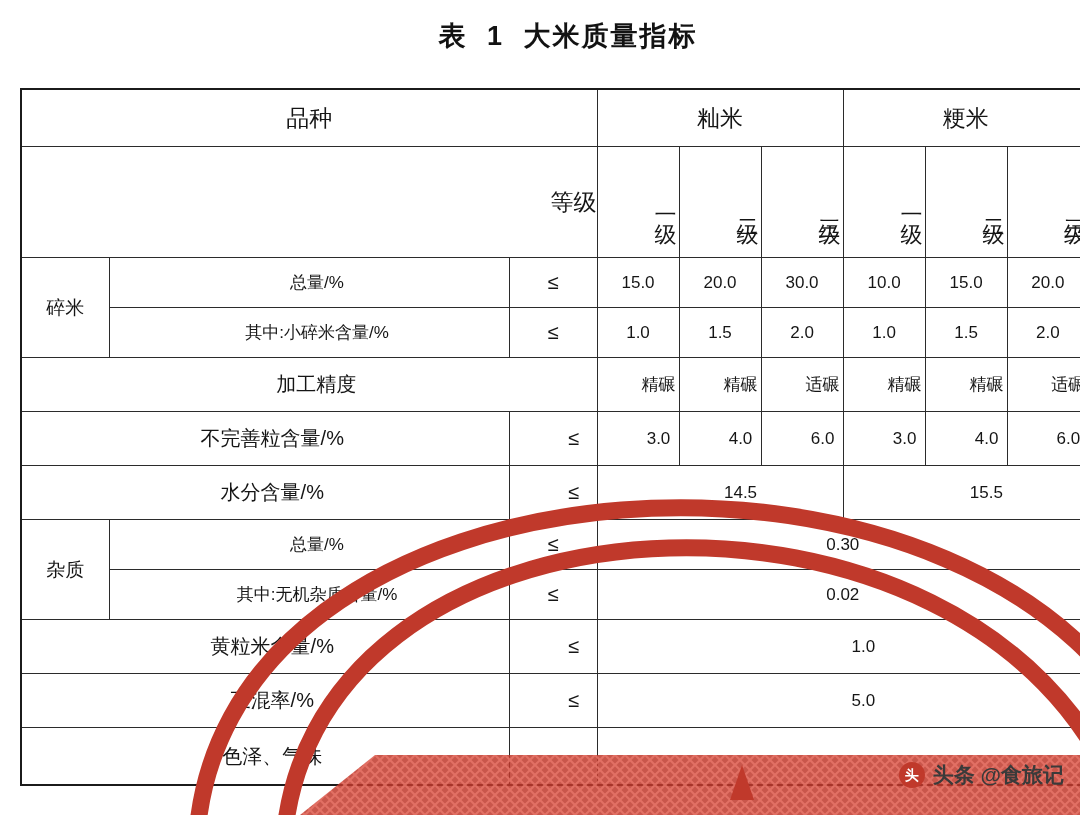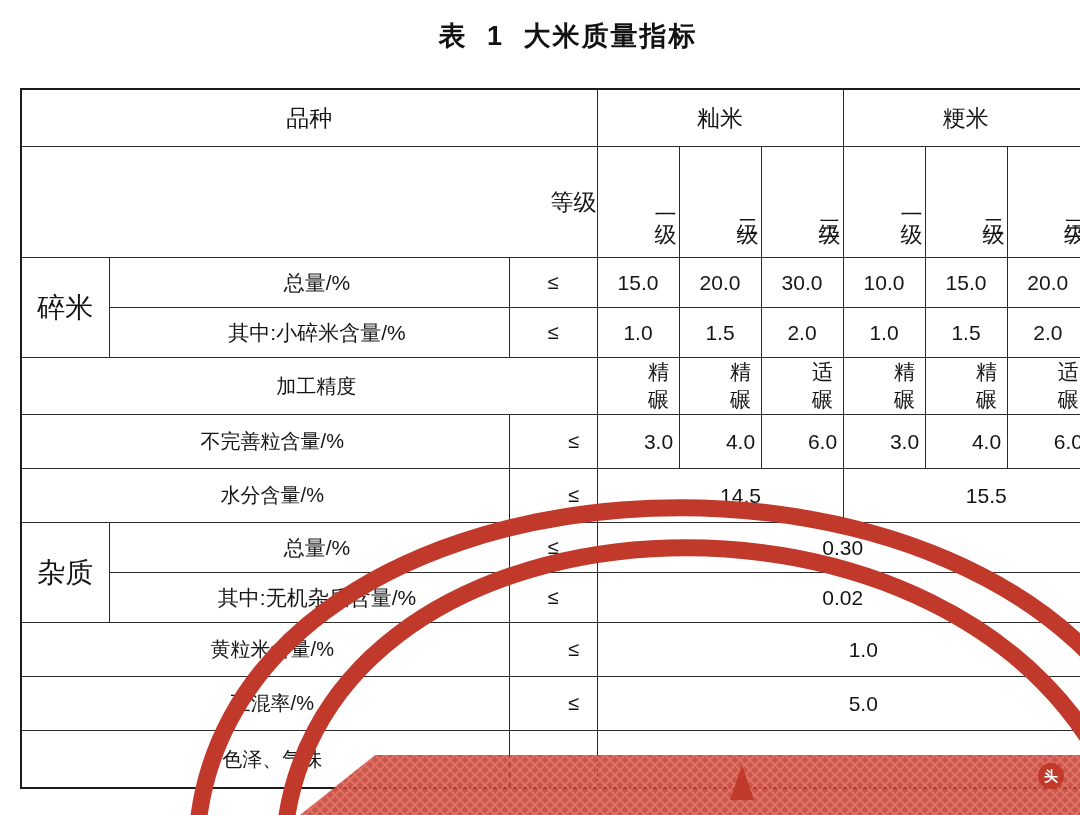--- a/index.html
+++ b/index.html
@@ -57,39 +57,39 @@
     border: 2px solid #1b1b1b;
   }
   .lbl-left {
     text-align: left;
     padding-left: 14px !important;
     font-size: 20px;
   }
   .lbl-left-ind {
     text-align: left;
     padding-left: 16px !important;
-    font-size: 21px;
+    font-size: 17px;
   }
   .sym {
     text-align: center;
     font-size: 20px;
   }
   .rowcat {
-    font-size: 28px;
+    font-size: 19px;
   }
   .vert {
     writing-mode: vertical-rl;
     text-orientation: upright;
     display: inline-block;
     line-height: 1.15;
     letter-spacing: 3px;
     font-size: 22px;
   }
   .hdr-big { font-size: 23px; }
-  .val { font-size: 21px; }
+  .val { font-size: 17px; }
 
   
   tr.h-top td { height: 56px; }
   tr.h-grade td { height: 110px; text-align: right; }
   tr.h-std td { height: 49px; }
   tr.h-mid td { height: 53px; padding-left: 41px; }
   tr.h-last td { height: 56px; }
 
   
   .overlay {
@@ -265,13 +265,14 @@
     <path d="M196 860 C 196 430, 1010 390, 1160 760" fill="none" stroke="#c0392b" stroke-width="17" stroke-linecap="round"></path>
 
     <path d="M283 860 C 290 470, 980 440, 1120 800" fill="none" stroke="#c0392b" stroke-width="17" stroke-linecap="round"></path>
 
     <path d="M742 765 L754 800 L730 800 Z" fill="#c0392b"></path>
   </g>
 </svg>
 
 <div class="watermark">
   <span class="wm-logo">头</span>
+  <span>头条 @食旅记</span>
 </div>
 
 </body></html>

